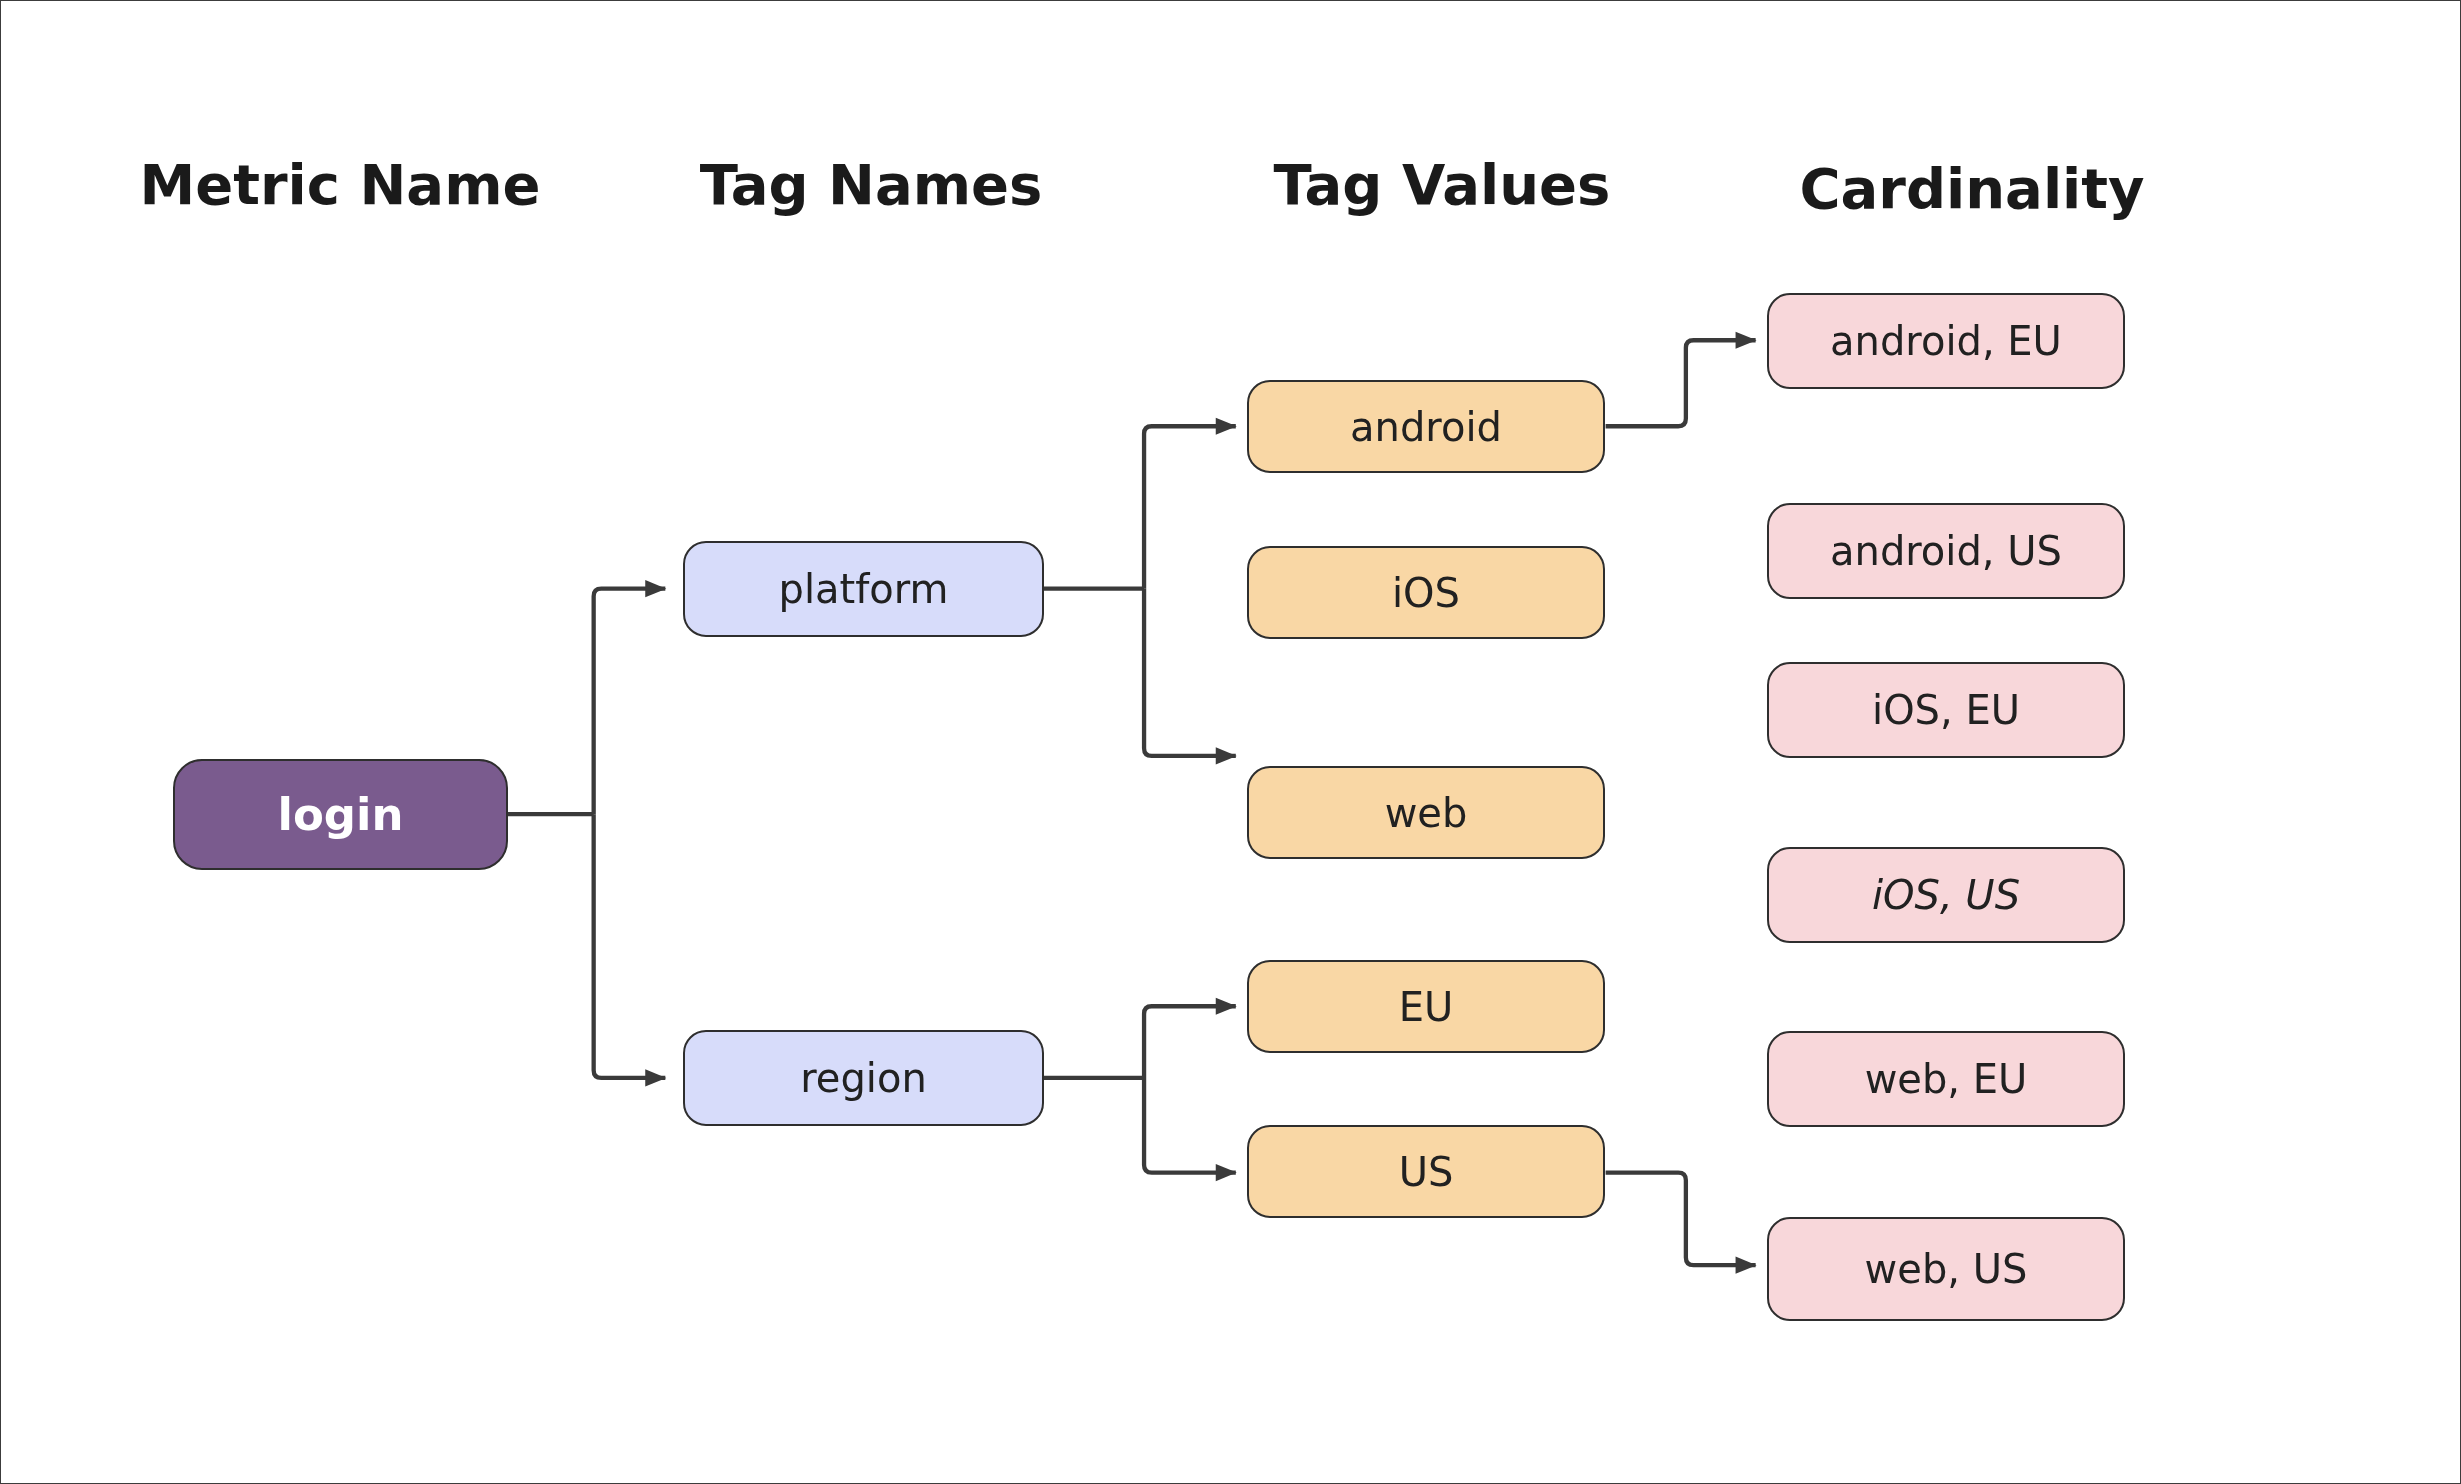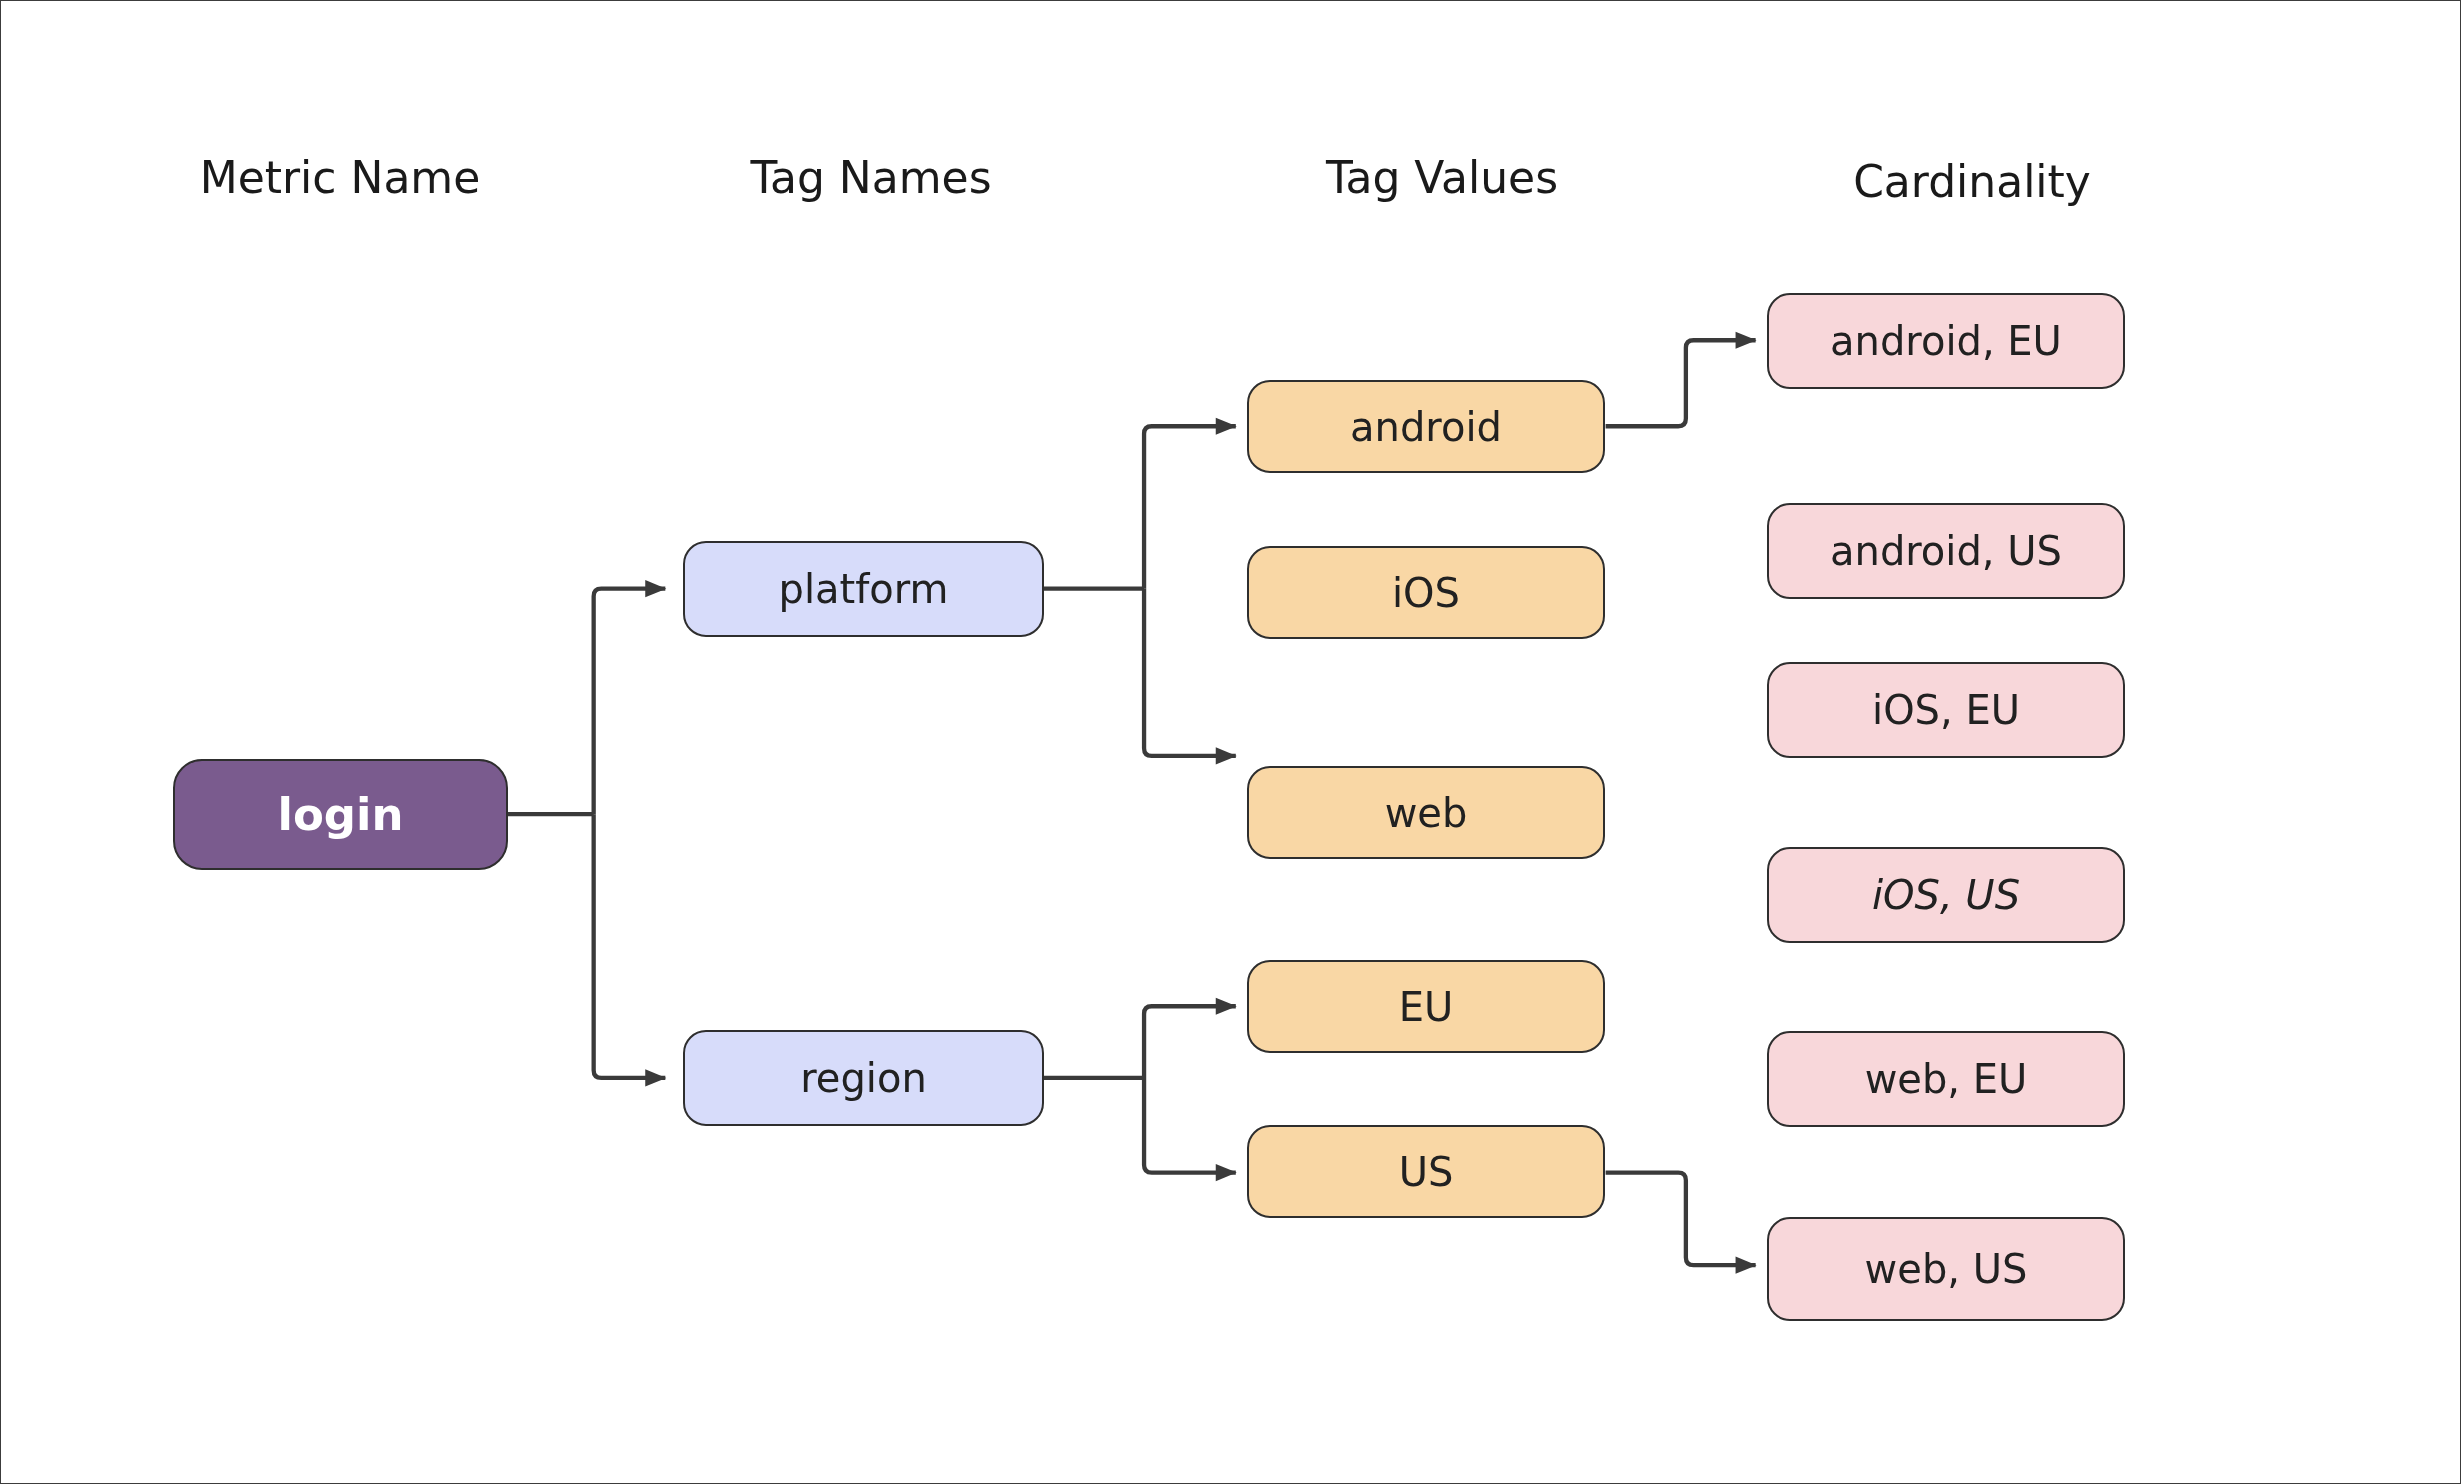--- a/index.html
+++ b/index.html
@@ -8,22 +8,22 @@
     width:2461px; height:1484px;
     background:var(--background,#ffffff);
     border:1.9px solid #3c3c3c;
     box-sizing:border-box;
     overflow:hidden;
     font-family:"DejaVu Sans","Liberation Sans",sans-serif;
   }
   .col-header {
     position:absolute;
     transform:translateX(-50%);
-    font-size:44px;
-    font-weight:normal;
+    font-size:56px;
+    font-weight:bold;
     color:var(--heading-text,#1a1a1a);
     white-space:nowrap;
   }
   svg.edges { position:absolute; left:0; top:0; width:2461px; height:1484px; }
   svg.edges path.edge {
     fill:none;
     stroke:var(--line,#3a3a3a);
     stroke-width:4.5;
   }
   #arrowhead path { fill:var(--line,#3a3a3a); }

